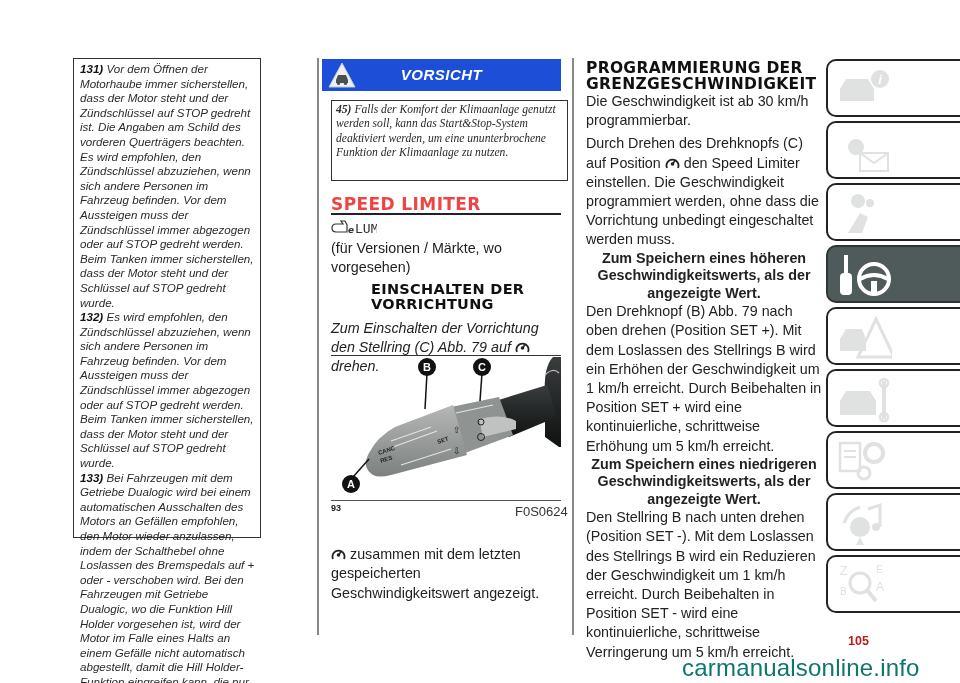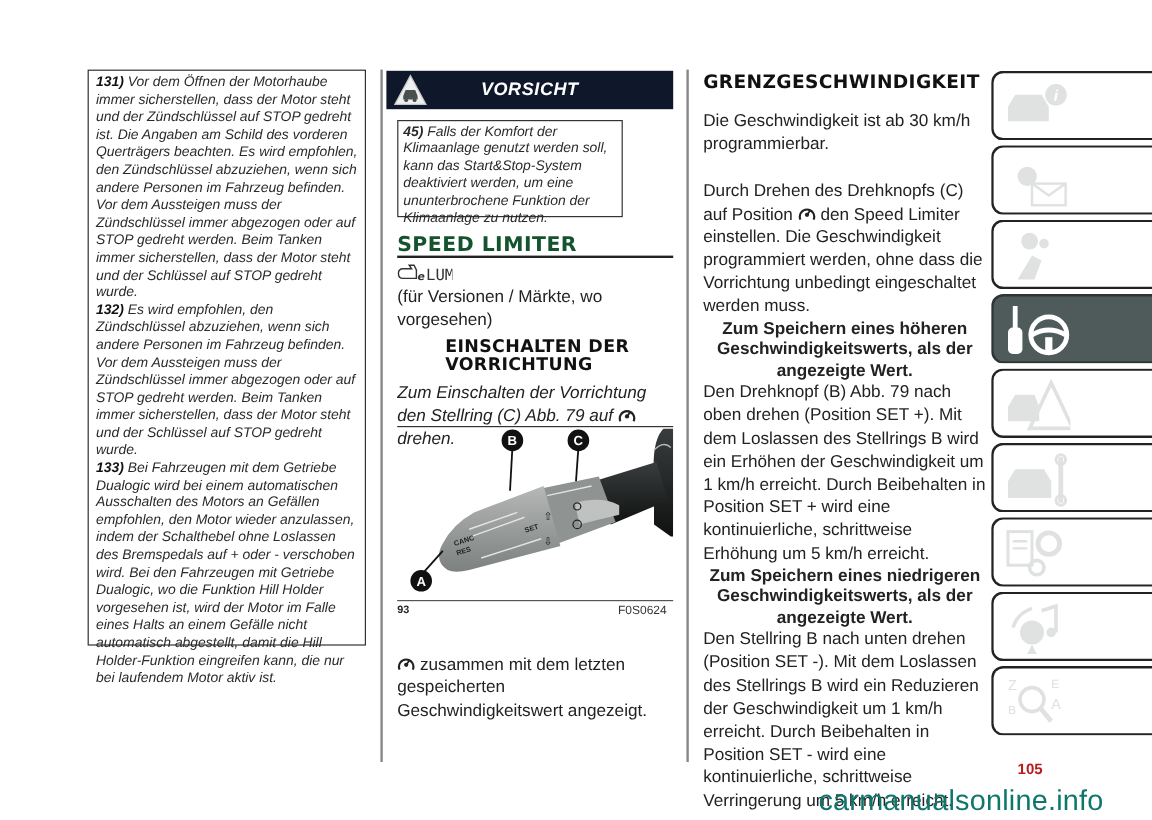--- a/index.html
+++ b/index.html
@@ -1,29 +1,29 @@
 <!DOCTYPE html>
 <html><head>
 <meta charset="utf-8">
 <style>
   html,body{margin:0;padding:0;background:#fff;}
   body{width:960px;height:683px;position:relative;overflow:hidden;font-family:"Liberation Sans",sans-serif;color:#1a1a1a;}
   .abs{position:absolute;}
   
-  .note-box{left:73px;top:58px;width:232px;height:480px;border:1.5px solid #333;box-sizing:border-box;padding:3px 4px 0 6px;font-style:italic;font-size:11.6px;line-height:14.6px;color:#2a2a2a;}
+  .note-box{left:73px;top:58px;width:188px;height:480px;border:1.5px solid #333;box-sizing:border-box;padding:3px 4px 0 6px;font-style:italic;font-size:11.6px;line-height:14.6px;color:#2a2a2a;}
   .note-box p{margin:0;}
   .note-box b{font-style:italic;font-weight:bold;color:#111;}
   .col-line{width:2px;background:#888;}
   
-  .caution-banner{left:322px;top:59px;width:239px;height:32px;background:#0f172a;}
+  .caution-banner{left:322px;top:59px;width:239px;height:32px;background:#1d4ed8;}
   .caution-title{position:absolute;left:0;right:0;top:7px;text-align:center;font-style:italic;font-weight:bold;color:#fff;font-size:15px;letter-spacing:0.5px;}
   .caution-icon{position:absolute;left:6px;top:2px;width:28px;height:28px;}
-  .caution-box{left:331px;top:100px;width:188px;height:81px;border:1.5px solid #333;box-sizing:border-box;padding:2px 4px;font-style:italic;font-size:11.6px;line-height:14.4px;color:#2a2a2a;}
+  .caution-box{left:331px;top:100px;width:237px;height:81px;border:1.5px solid #333;box-sizing:border-box;padding:2px 4px;font-style:italic;font-size:11.6px;line-height:14.4px;color:#2a2a2a;font-family:Liberation Serif, serif;}
   .caution-box p{margin:0;}
-  .h1{font-family:"DejaVu Sans",sans-serif;font-weight:900;font-size:17px;letter-spacing:0.4px;color:#14532d;white-space:nowrap;}
+  .h1{font-family:"DejaVu Sans",sans-serif;font-weight:900;font-size:17px;letter-spacing:0.4px;color:#ef4444;white-space:nowrap;}
   .h2{font-family:"DejaVu Sans",sans-serif;font-weight:900;font-size:14.5px;line-height:15px;letter-spacing:0.3px;color:#111;}
   .body{font-size:14.3px;line-height:19.2px;color:#222;}
   .body p{margin:0;}
   .sub{font-weight:bold;font-size:14.3px;line-height:17.5px;color:#222;margin:6px 0 0;text-align:center;}
   .rule{height:2px;background:#222;}
   .thinrule{height:1px;background:#555;}
   .glyph{display:inline-block;width:15px;height:14px;vertical-align:-2px;}
   
   .tab{left:826px;width:134px;height:58px;border:2px solid #222;border-right:none;border-radius:10px 0 0 10px;box-sizing:border-box;background:#fff;}
   .tab.active{background:#4f5a5a;border-color:#2d3535;}
@@ -119,39 +119,40 @@
   <line x1="151" y1="16" x2="149" y2="44" stroke="#111" stroke-width="1.5"></line>
   <circle cx="151" cy="10" r="9" fill="#111"></circle>
   <text x="151" y="14" text-anchor="middle" font-size="11" font-weight="bold" fill="#fff" font-family="Liberation Sans">C</text>
   <line x1="22" y1="120" x2="38" y2="102" stroke="#111" stroke-width="1.5"></line>
   <circle cx="20" cy="127" r="9" fill="#111"></circle>
   <text x="20" y="131" text-anchor="middle" font-size="11" font-weight="bold" fill="#fff" font-family="Liberation Sans">A</text>
 </svg>
 
 <div class="abs thinrule" style="left:331px;top:500px;width:230px;"></div>
 <div class="abs" style="left:331px;top:503px;font-size:9px;font-weight:bold;color:#222;">93</div>
-<div class="abs" style="left:515px;top:504px;font-size:10px;color:#333;">F0S0624</div>
+<div class="abs" style="left:515px;top:504px;font-size:13px;color:#333;">F0S0624</div>
 
 <div class="abs body" style="left:331px;top:526px;width:232px;">
   <br>
   <svg class="glyph" viewBox="0 0 15 14">
       <path d="M2 12 A6 6 0 1 1 13 12" fill="none" stroke="#222" stroke-width="1.8"></path>
       <circle cx="7.5" cy="8" r="1.8" fill="#222"></circle>
       <line x1="7.5" y1="8" x2="10.5" y2="4" stroke="#222" stroke-width="1.5"></line>
     </svg>
   <span>zusammen mit dem letzten gespeicherten Geschwindigkeitswert angezeigt.</span>
 </div>
 
 <div class="abs h2" style="left:586px;top:60px;font-size:15.5px;line-height:16px;">
+  <div>PROGRAMMIERUNG DER</div>
   <div>GRENZGESCHWINDIGKEIT</div>
 </div>
 
 <div class="abs body" style="left:586px;top:92px;width:236px;">
   <p>Die Geschwindigkeit ist ab 30 km/h programmierbar.</p>
-  <p style="margin-top:20px;"><span>Durch Drehen des Drehknopfs (C) auf Position</span>
+  <p style="margin-top:4px;"><span>Durch Drehen des Drehknopfs (C) auf Position</span>
     <svg class="glyph" viewBox="0 0 15 14">
         <path d="M2 12 A6 6 0 1 1 13 12" fill="none" stroke="#222" stroke-width="1.8"></path>
         <circle cx="7.5" cy="8" r="1.8" fill="#222"></circle>
         <line x1="7.5" y1="8" x2="10.5" y2="4" stroke="#222" stroke-width="1.5"></line>
       </svg>
     <span>den Speed Limiter einstellen. Die Geschwindigkeit programmiert werden, ohne dass die Vorrichtung unbedingt eingeschaltet werden muss.</span></p>
   <p class="sub">Zum Speichern eines höheren Geschwindigkeitswerts, als der angezeigte Wert.</p>
   <p>Den Drehknopf (B) Abb. 79 nach oben drehen (Position SET +). Mit dem Loslassen des Stellrings B wird ein Erhöhen der Geschwindigkeit um 1 km/h erreicht. Durch Beibehalten in Position SET + wird eine kontinuierliche, schrittweise Erhöhung um 5 km/h erreicht.</p>
   <p class="sub">Zum Speichern eines niedrigeren Geschwindigkeitswerts, als der angezeigte Wert.</p>
   <p>Den Stellring B nach unten drehen (Position SET -). Mit dem Loslassen des Stellrings B wird ein Reduzieren der Geschwindigkeit um 1 km/h erreicht. Durch Beibehalten in Position SET - wird eine kontinuierliche, schrittweise Verringerung um 5 km/h erreicht.</p>

